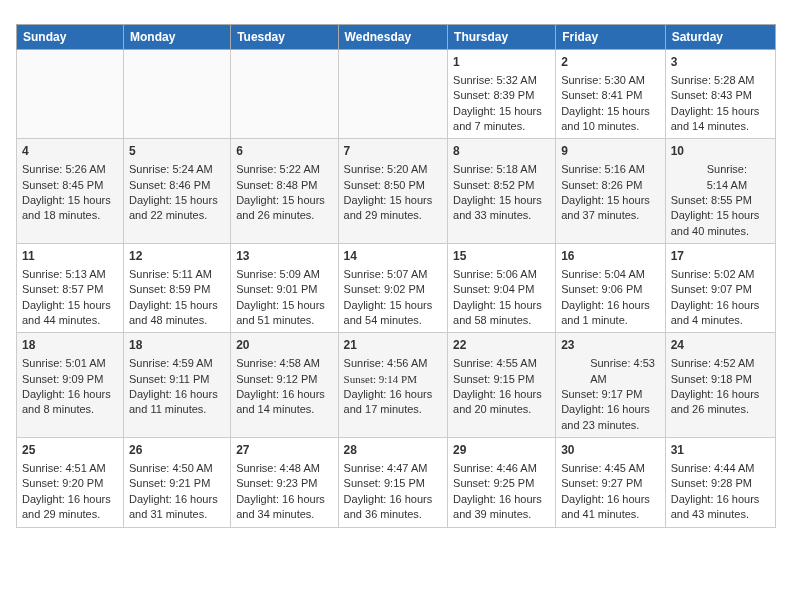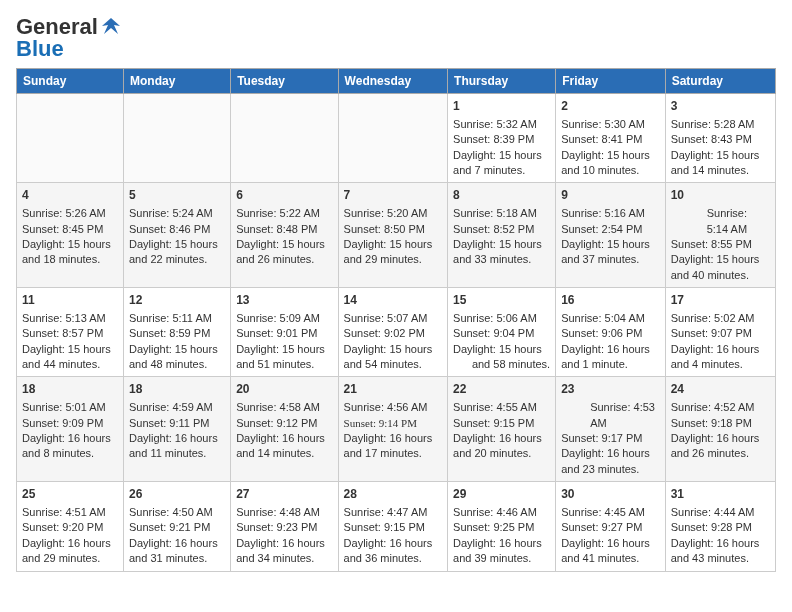--- a/index.html
+++ b/index.html
@@ -74,29 +74,20 @@
       margin-bottom: 2px;
     }
     td.empty-cell {
       background: #fafafa;
     }
   </style>
 </head>
 <body>
 
 <div class="header">
-  <div class="logo">
-    <div style="display:flex;align-items:center;gap:2px;">
-      <span class="logo-text logo-general">General</span>
-      <svg width="22" height="22" viewBox="0 0 22 22">
-        <polygon points="11,2 20,10 14,9 18,18 11,12 4,18 8,9 2,10" fill="#2a6db5"></polygon>
-      </svg>
-    </div>
-    <span class="logo-text logo-blue">Blue</span>
-  </div>
   <div class="title-block">
   </div>
 </div>
 
 <table>
   <thead>
     <tr>
     <th>Sunday</th>
         <th>Monday</th>
         <th>Tuesday</th>
@@ -166,21 +157,21 @@
         <td>
           <span class="day-num">8</span>
           <span style="display: block;">Sunrise: 5:18 AM</span>
           <span style="display: block;">Sunset: 8:52 PM</span>
           <span style="display: block;">Daylight: 15 hours</span>
           <span style="display: block;">and 33 minutes.</span>
         </td>
         <td>
           <span class="day-num">9</span>
           <span style="display: block;">Sunrise: 5:16 AM</span>
-          <span style="display: block;">Sunset: 2:54 PM</span>
+          <span style="display: block;">Sunset: 8:26 PM</span>
           <span style="display: block;">Daylight: 15 hours</span>
           <span style="display: block;">and 37 minutes.</span>
         </td>
         <td>
           <span class="day-num">10</span>
           <span style="display: block; margin-left: 36px;">Sunrise: 5:14 AM</span>
           <span style="display: block;">Sunset: 8:55 PM</span>
           <span style="display: block;">Daylight: 15 hours</span>
           <span style="display: block;">and 40 minutes.</span>
         </td>
@@ -212,21 +203,21 @@
           <span style="display: block;">Sunrise: 5:07 AM</span>
           <span style="display: block;">Sunset: 9:02 PM</span>
           <span style="display: block;">Daylight: 15 hours</span>
           <span style="display: block;">and 54 minutes.</span>
         </td>
         <td>
           <span class="day-num">15</span>
           <span style="display: block;">Sunrise: 5:06 AM</span>
           <span style="display: block;">Sunset: 9:04 PM</span>
           <span style="display: block;">Daylight: 15 hours</span>
-          <span style="display: block; text-align: right;">and 58 minutes.</span>
+          <span style="display: block;">and 58 minutes.</span>
         </td>
         <td>
           <span class="day-num">16</span>
           <span style="display: block;">Sunrise: 5:04 AM</span>
           <span style="display: block;">Sunset: 9:06 PM</span>
           <span style="display: block;">Daylight: 16 hours</span>
           <span style="display: block;">and 1 minute.</span>
         </td>
         <td>
           <span class="day-num">17</span>

